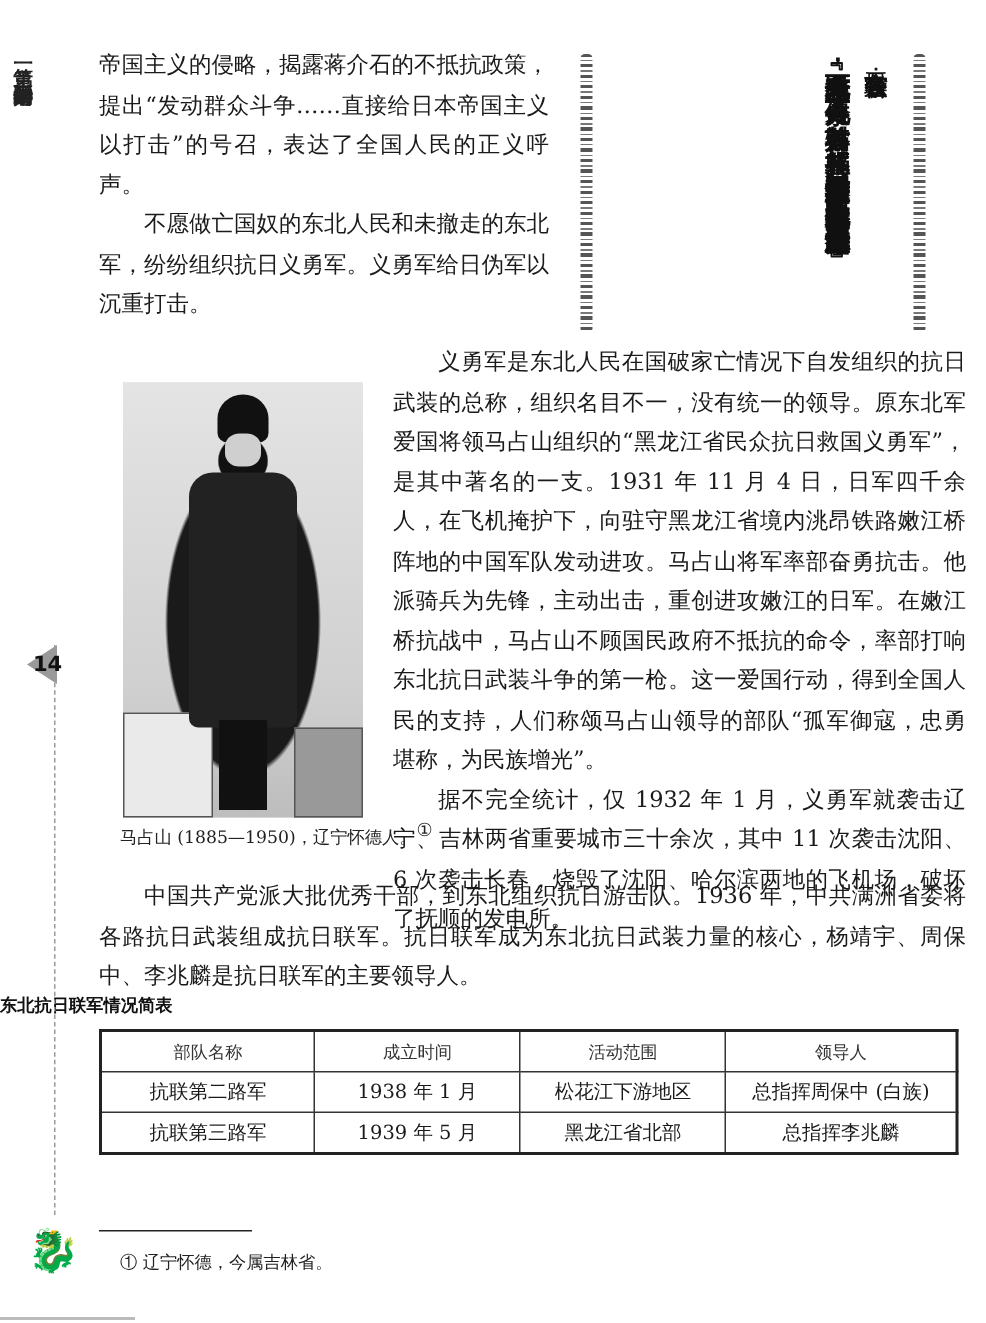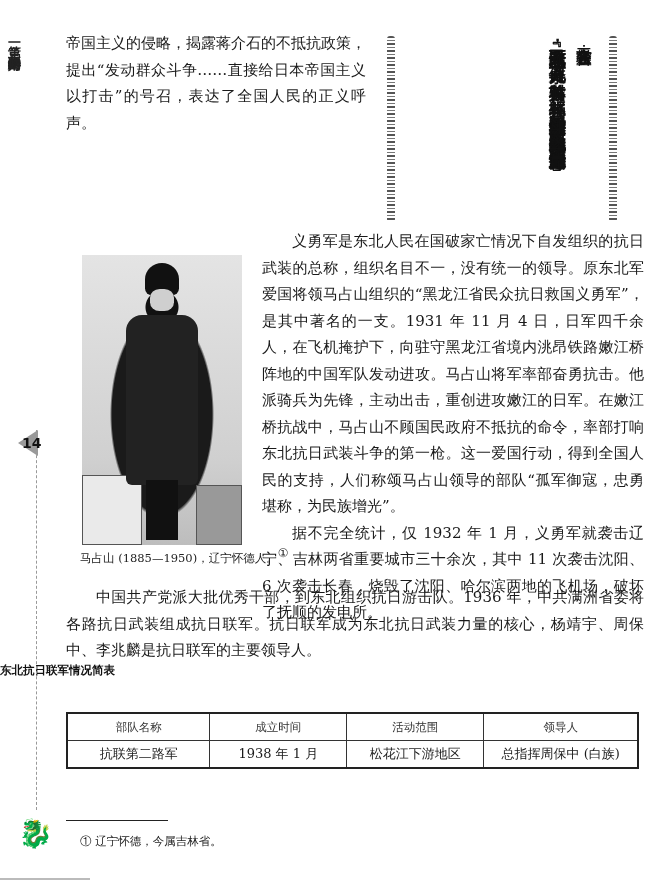--- a/index.html
+++ b/index.html
@@ -36,39 +36,40 @@
   .caption sup { font-size:12px; }
   .para2 { left:262px; top:228px; width:382px; }
   .para2 p { margin:0; }
   .para3 { left:66px; top:584px; width:578px; }
   .para3 p { margin:0; }
   .table-title { left:0; top:663px; width:657px; text-align:left;
     font-family:"DejaVu Sans","Liberation Sans",sans-serif; font-size:11.5px; font-weight:bold; color:#111; }
   table.army { position:absolute; left:66px; top:686px; width:573px; border-collapse:collapse; font-size:13px; }
   table.army th, table.army td { border:1px solid #333; height:26px; text-align:center; padding:0; }
   table.army th { font-weight:normal; font-size:11.5px; color:#333; }
-  table.army { border:2px solid #222;margin-top:26px; }
+  table.army { border:2px solid #222; }
   .flag { left:18px; top:430px; width:0; height:0; border-top:13px solid transparent; border-bottom:13px solid transparent;
     border-right:20px solid #9a9a9a; }
   .flag-num { left:22px; top:435px; font-family:"DejaVu Sans","Liberation Sans",sans-serif; font-weight:bold; font-size:14px; color:#111; }
   .pole { left:36px; top:430px; width:0; height:380px; border-left:1px dashed #999; }
   .dragon { left:18px; top:815px; width:40px; height:38px; font-size:28px; line-height:38px; color:#222; }
   .fn-rule { left:66px; top:820px; width:102px; height:0; border-top:1px solid #222; }
   .footnote { left:80px; top:834px; font-size:11.5px; color:#222; }
   .bottom-strip { left:0; top:878px; width:90px; height:2px; background:#bbb; }
 </style>
 </head>
 <body>
 
 <div class="abs chapter-side">
   <span>第一章</span><span class="gap"></span><span>国共的十年对峙</span>
 </div>
 
 <div class="abs body-text para1">
   <p>帝国主义的侵略，揭露蒋介石的不抵抗政策，提出“发动群众斗争……直接给日本帝国主义以打击”的号召，表达了全国人民的正义呼声。</p>
+  <p class="indent">不愿做亡国奴的东北人民和未撤走的东北军，纷纷组织抗日义勇军。义勇军给日伪军以沉重打击。</p>
 </div>
 
 <div class="abs decl-box">
   <div class="border-orn left"></div>
   <div class="decl-text">
     <span class="title">东三省各界联合会宣言：</span><br>
     <span>『东北有三千余万民众，二百余万健儿，各输其财，各捐其躯，誓与日本帝国主义者作最后之决斗。宁教白山黑水尽化为赤血之区，不愿华胄倭奴同立于黄海之岸。』</span>
   </div>
   <div class="border-orn right"></div>
 </div>
@@ -110,20 +111,26 @@
       <th>领导人</th>
     </tr>
   </thead>
   <tbody>
     <tr>
       <td>抗联第二路军</td>
       <td>1938 年 1 月</td>
       <td>松花江下游地区</td>
       <td>总指挥周保中 (白族)</td>
     </tr>
+    <tr>
+      <td>抗联第三路军</td>
+      <td>1939 年 5 月</td>
+      <td>黑龙江省北部</td>
+      <td>总指挥李兆麟</td>
+    </tr>
   </tbody>
 </table>
 
 <div class="abs pole"></div>
 <div class="abs flag"></div>
 <div class="abs flag-num">14</div>
 
 <div class="abs dragon">🐉</div>
 
 <div class="abs fn-rule"></div>

